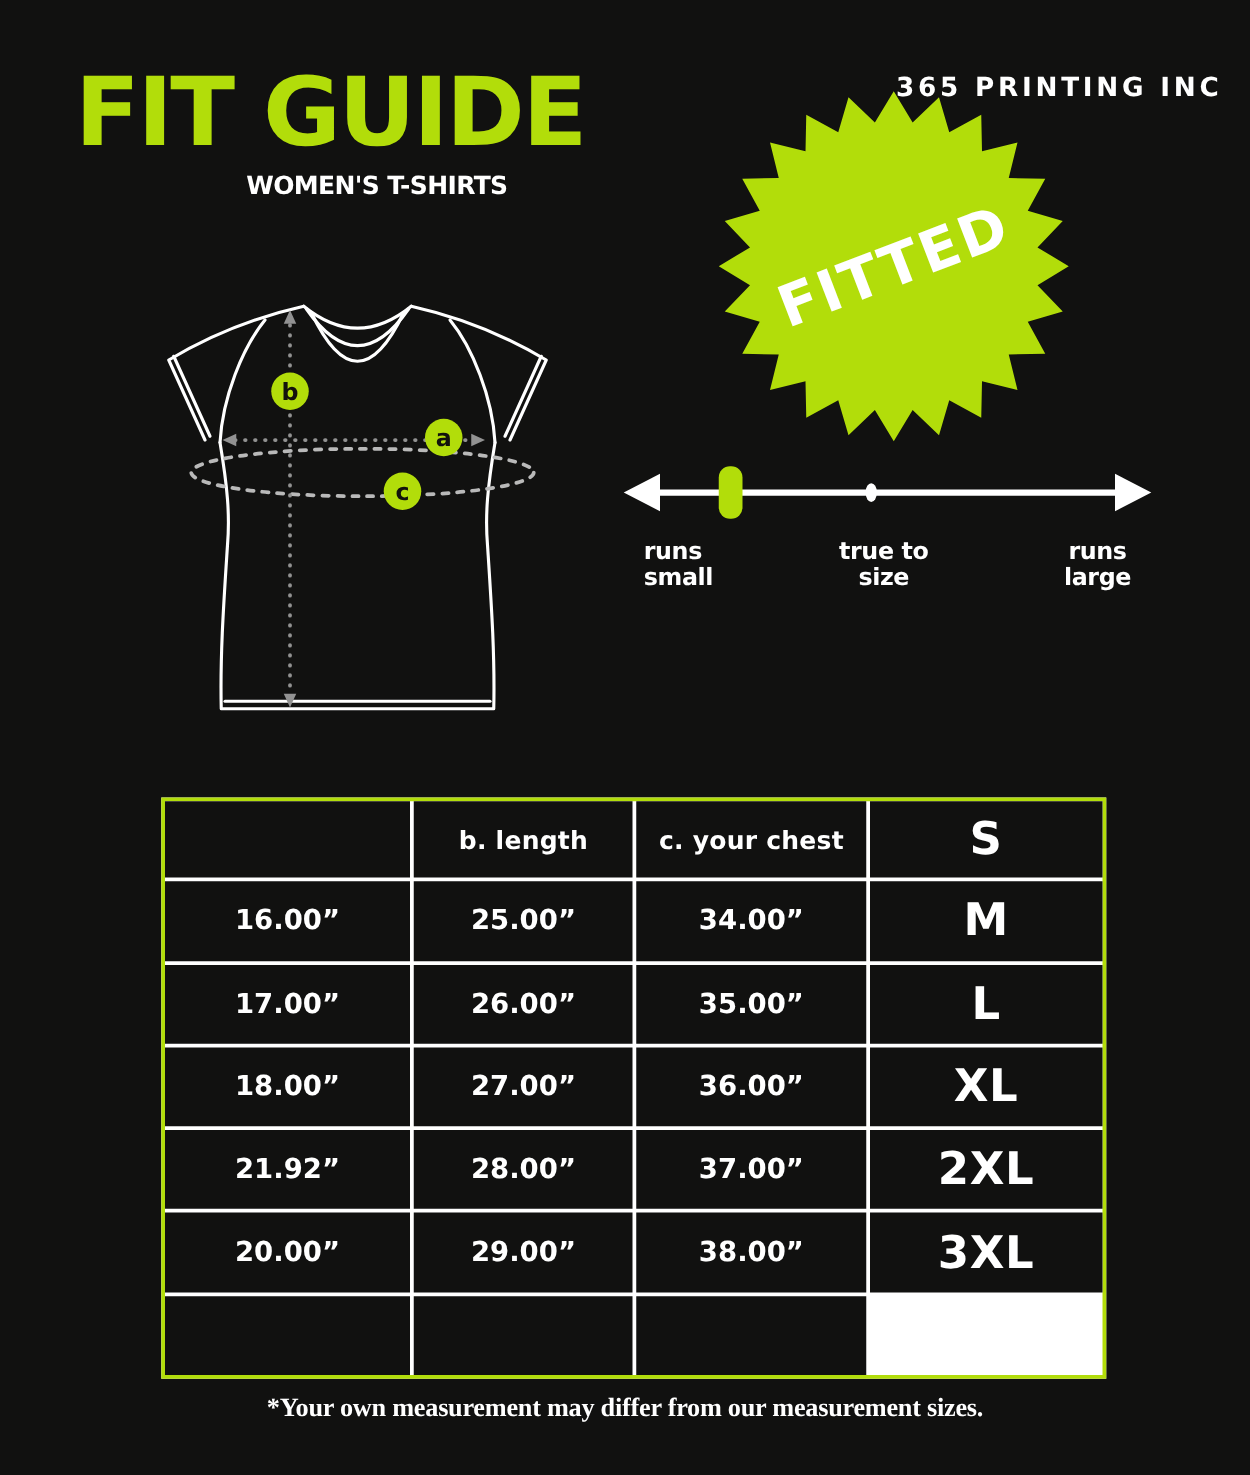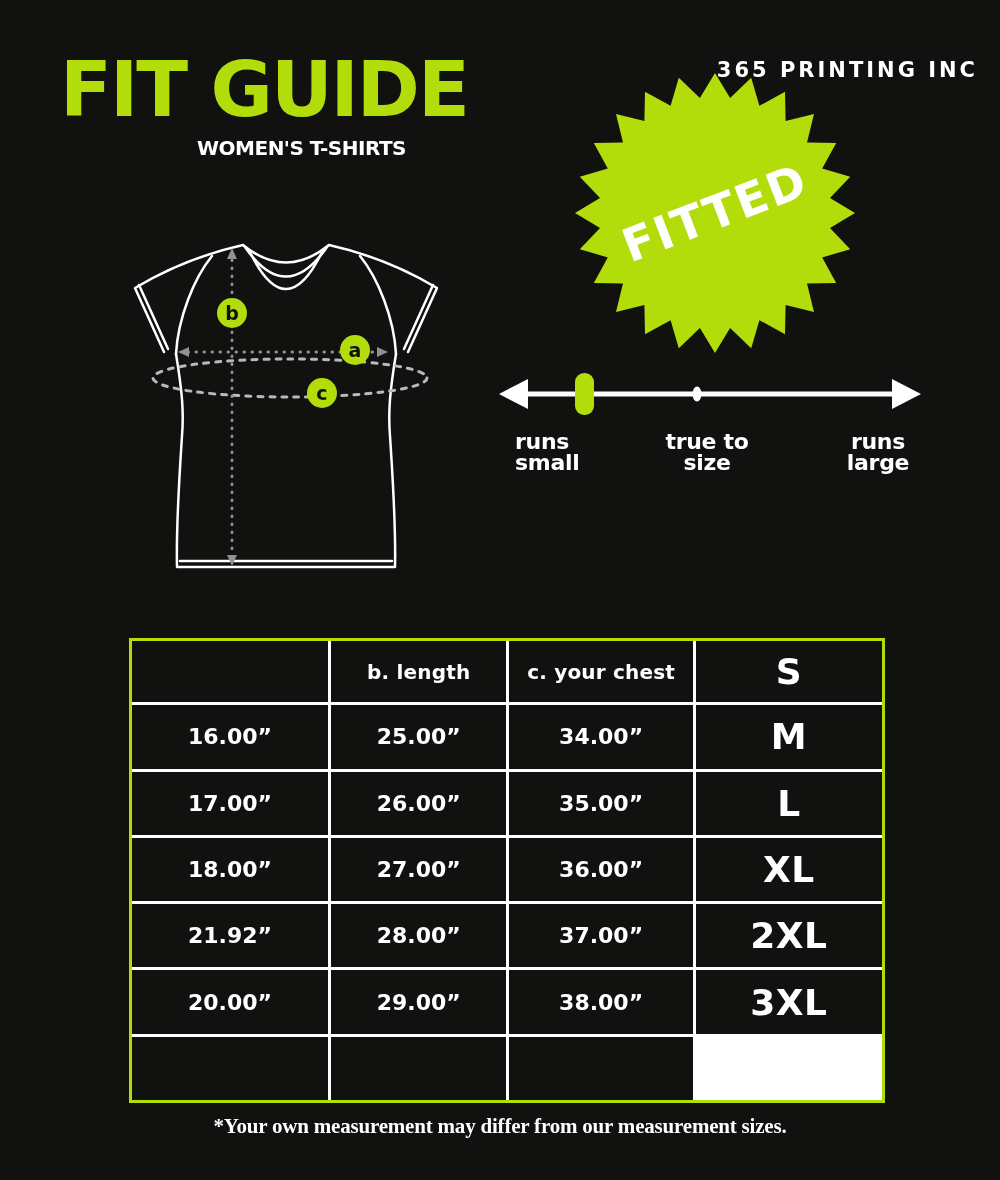--- a/index.html
+++ b/index.html
@@ -27,21 +27,21 @@
   }
   .subtitle{
     position:absolute;left:160px;top:136px;
     font-size:20px;font-weight:bold;letter-spacing:-0.5px;margin-left:37px;
   }
   .tshirt-svg{position:absolute;left:100px;top:220px;}
   .badge-svg{position:absolute;left:572px;top:70px;}
   .scale-svg{position:absolute;left:495px;top:358px;}
   .scale-label{
     position:absolute;top:431px;
-    font-size:22px;font-weight:bold;line-height:21px;letter-spacing:-0.3px;
+    font-size:19px;font-weight:bold;line-height:21px;letter-spacing:-0.3px;
   }
   .scale-label span{display:block;}
   .lbl-left{left:515px;text-align:left;}
   .lbl-center{left:647px;width:120px;text-align:center;}
   .lbl-right{left:818px;width:120px;text-align:center;}
   .size-table{
     position:absolute;left:129px;top:638px;width:756px;height:465px;
     box-sizing:border-box;border:3px solid var(--accent);
     background:#ffffff;
     display:grid;

